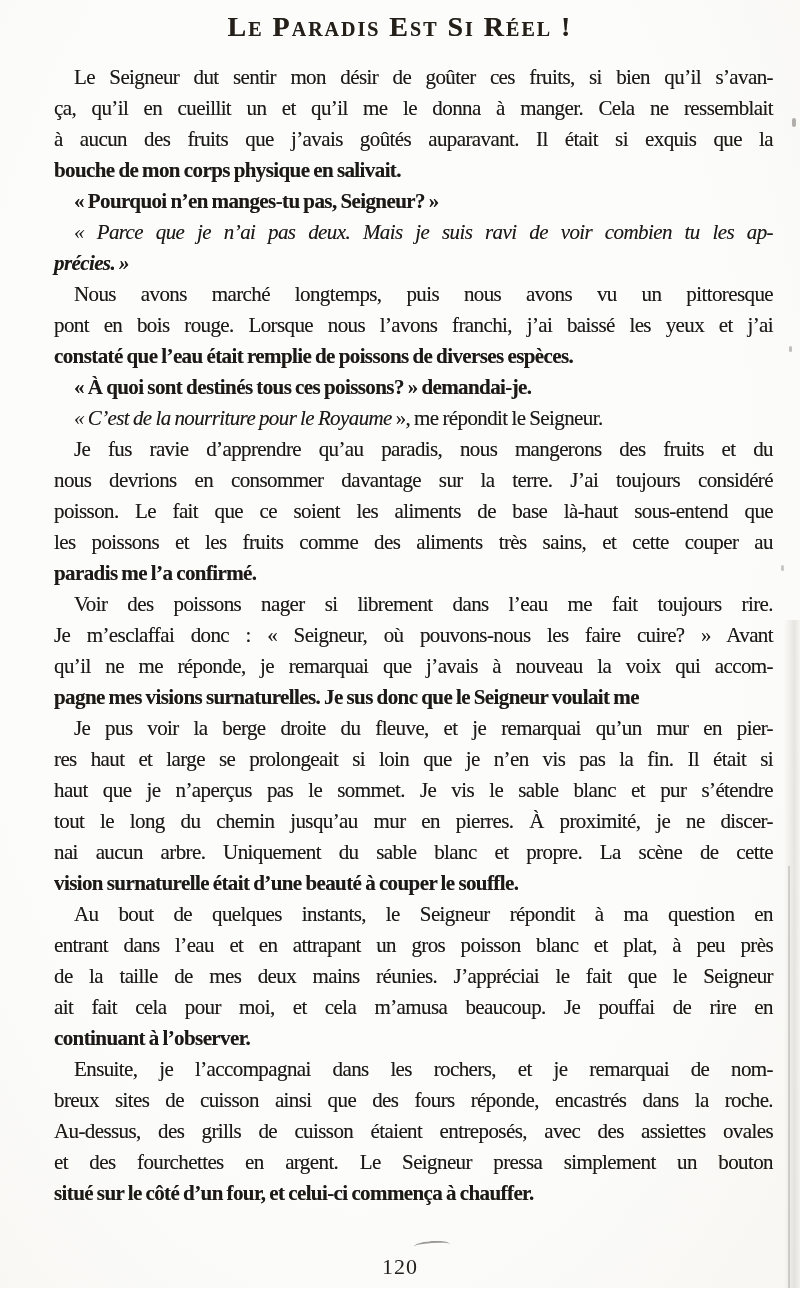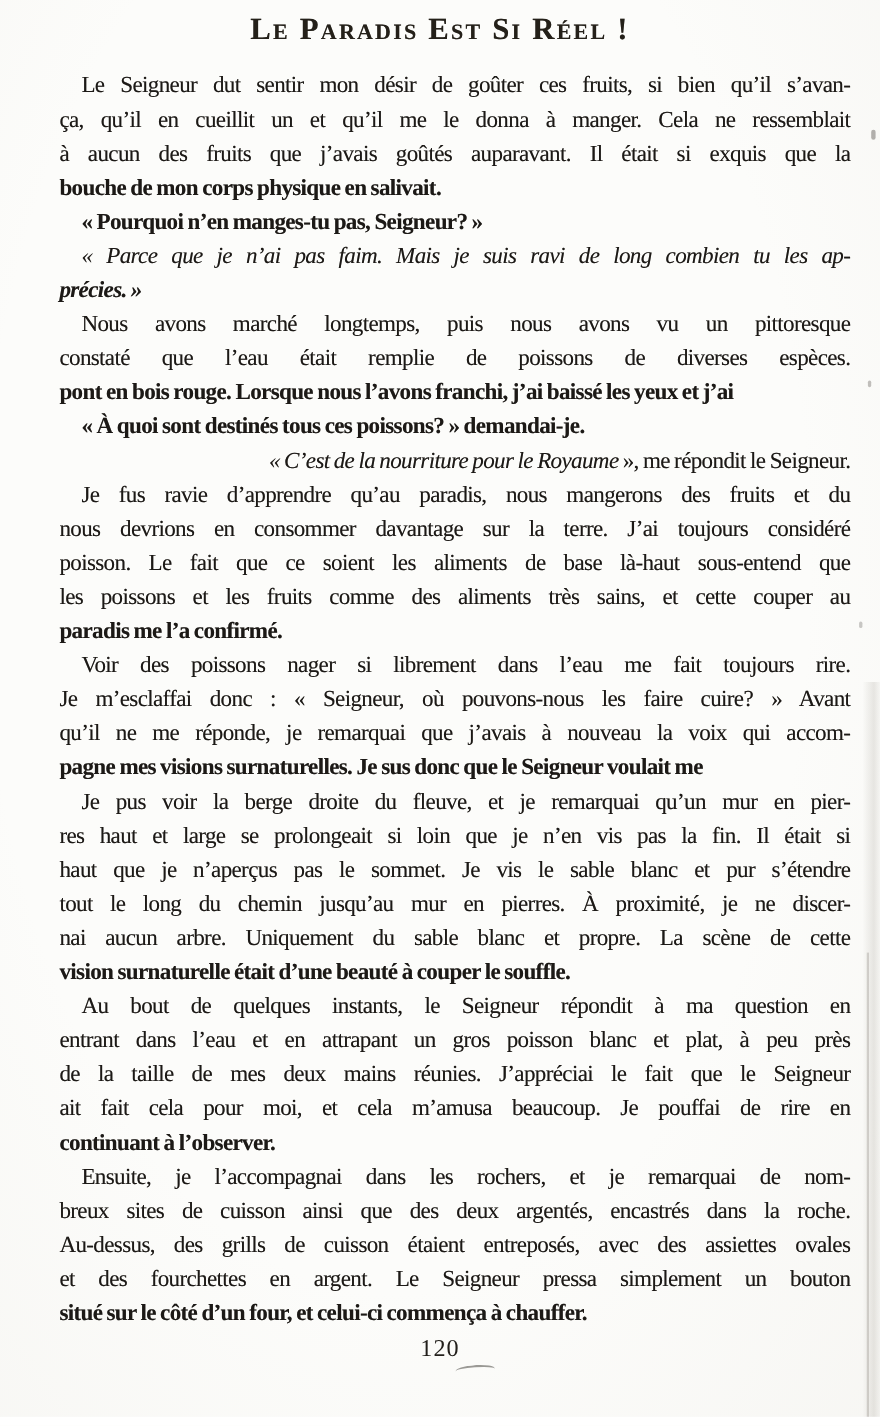--- a/index.html
+++ b/index.html
@@ -50,26 +50,25 @@
     text-align-last: justify;
     overflow: visible;
   }
   .para .tline:last-child { text-align-last: left; font-weight: bold; }
   .para .tline:first-child { text-indent: 20px; }
   .inline-para {
     text-indent: 20px;
     white-space: nowrap;
     height: 31px;
     margin: 0;
-    text-align: right;
   }
   .italic { font-style: italic; }
   .pagenum {
     position: absolute;
-    top: 1213px; left: 0;
+    top: 1254px; left: 0;
     width: 100%;
     text-align: center;
     font-size: 22px;
     letter-spacing: 1px;
     color: #221f1b;
   }
   
   .artifact { position: absolute; pointer-events: none; }
   .edge-shadow {
     right: 0; top: 620px; width: 16px; height: 676px;
@@ -100,27 +99,27 @@
     <p class="para">
         <span class="tline">Le Seigneur dut sentir mon désir de goûter ces fruits, si bien qu’il s’avan-</span>
         <span class="tline">ça, qu’il en cueillit un et qu’il me le donna à manger. Cela ne ressemblait</span>
         <span class="tline">à aucun des fruits que j’avais goûtés auparavant. Il était si exquis que la</span>
         <span class="tline">bouche de mon corps physique en salivait.</span>
       </p>
     <p class="para">
         <span class="tline">« Pourquoi n’en manges-tu pas, Seigneur? »</span>
       </p>
     <p class="para italic">
-        <span class="tline">« Parce que je n’ai pas faim. Mais je suis ravi de long combien tu les ap-</span>
+        <span class="tline">« Parce que je n’ai pas deux. Mais je suis ravi de voir combien tu les ap-</span>
         <span class="tline">précies. »</span>
       </p>
     <p class="para">
         <span class="tline">Nous avons marché longtemps, puis nous avons vu un pittoresque</span>
+        <span class="tline">pont en bois rouge. Lorsque nous l’avons franchi, j’ai baissé les yeux et j’ai</span>
         <span class="tline">constaté que l’eau était remplie de poissons de diverses espèces.</span>
-        <span class="tline">pont en bois rouge. Lorsque nous l’avons franchi, j’ai baissé les yeux et j’ai</span>
       </p>
     <p class="para">
         <span class="tline">« À quoi sont destinés tous ces poissons? » demandai-je.</span>
       </p>
     <p class="inline-para"><span class="italic">« C’est de la nourriture pour le Royaume</span><span> », me répondit le Seigneur.</span></p>
     <p class="para">
         <span class="tline">Je fus ravie d’apprendre qu’au paradis, nous mangerons des fruits et du</span>
         <span class="tline">nous devrions en consommer davantage sur la terre. J’ai toujours considéré</span>
         <span class="tline">poisson. Le fait que ce soient les aliments de base là-haut sous-entend que</span>
         <span class="tline">les poissons et les fruits comme des aliments très sains, et cette couper au</span>
@@ -142,21 +141,21 @@
       </p>
     <p class="para">
         <span class="tline">Au bout de quelques instants, le Seigneur répondit à ma question en</span>
         <span class="tline">entrant dans l’eau et en attrapant un gros poisson blanc et plat, à peu près</span>
         <span class="tline">de la taille de mes deux mains réunies. J’appréciai le fait que le Seigneur</span>
         <span class="tline">ait fait cela pour moi, et cela m’amusa beaucoup. Je pouffai de rire en</span>
         <span class="tline">continuant à l’observer.</span>
       </p>
     <p class="para">
         <span class="tline">Ensuite, je l’accompagnai dans les rochers, et je remarquai de nom-</span>
-        <span class="tline">breux sites de cuisson ainsi que des deux argentés, encastrés dans la roche.</span>
+        <span class="tline">breux sites de cuisson ainsi que des fours réponde, encastrés dans la roche.</span>
         <span class="tline">Au-dessus, des grills de cuisson étaient entreposés, avec des assiettes ovales</span>
         <span class="tline">et des fourchettes en argent. Le Seigneur pressa simplement un bouton</span>
         <span class="tline">situé sur le côté d’un four, et celui-ci commença à chauffer.</span>
       </p>
   </div>
 
   <div class="pagenum">120</div>
 
   <div class="artifact edge-shadow"></div>
   <div class="artifact edge-line"></div>

